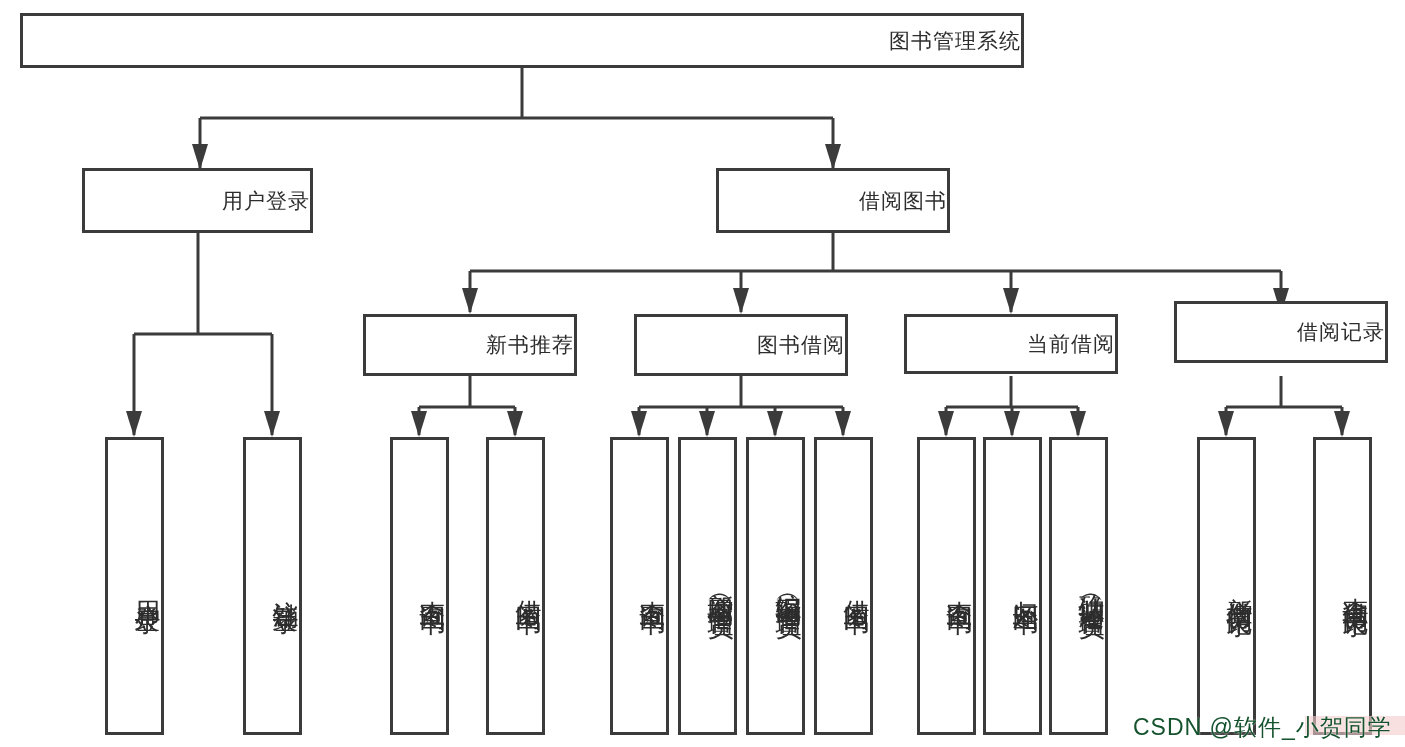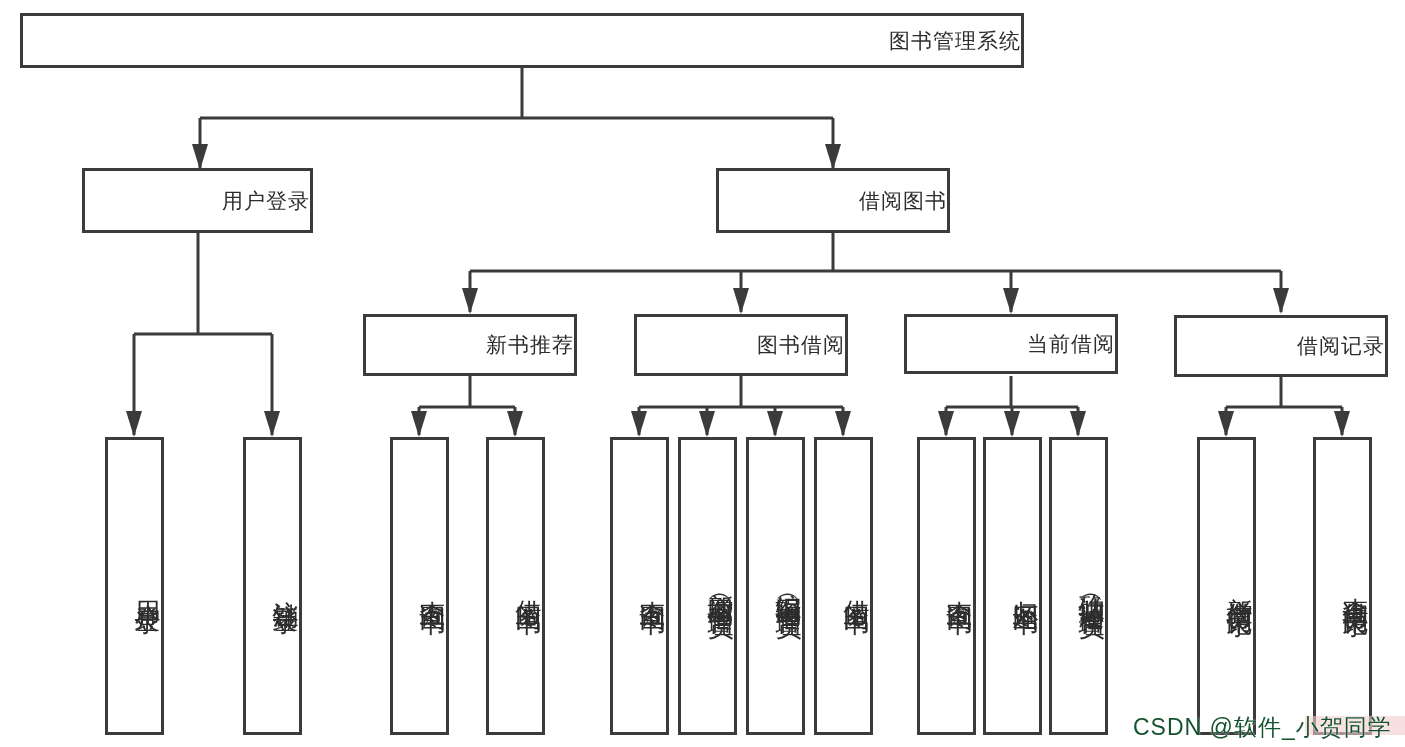--- a/index.html
+++ b/index.html
@@ -136,21 +136,21 @@
 
   <div class="node hnode" style="left:634px;top:314px;width:214px;height:62px;">
     <span>图书借阅</span>
   </div>
   <div class="node hnode" style="left:363px;top:314px;width:214px;height:62px;">
     <span>新书推荐</span>
   </div>
   <div class="node hnode" style="left:904px;top:314px;width:214px;height:60px;">
     <span>当前借阅</span>
   </div>
-  <div class="node hnode" style="left:1174px;top:315px;width:214px;height:62px;">
+  <div class="node hnode" style="left:1174px;top:301px;width:214px;height:62px;">
     <span>借阅记录</span>
   </div>
 
   <div class="node vnode" style="left:105px;">
     <span class="vtext">用户登录</span>
   </div>
   <div class="node vnode" style="left:243px;">
     <span class="vtext">注销登录</span>
   </div>
 

